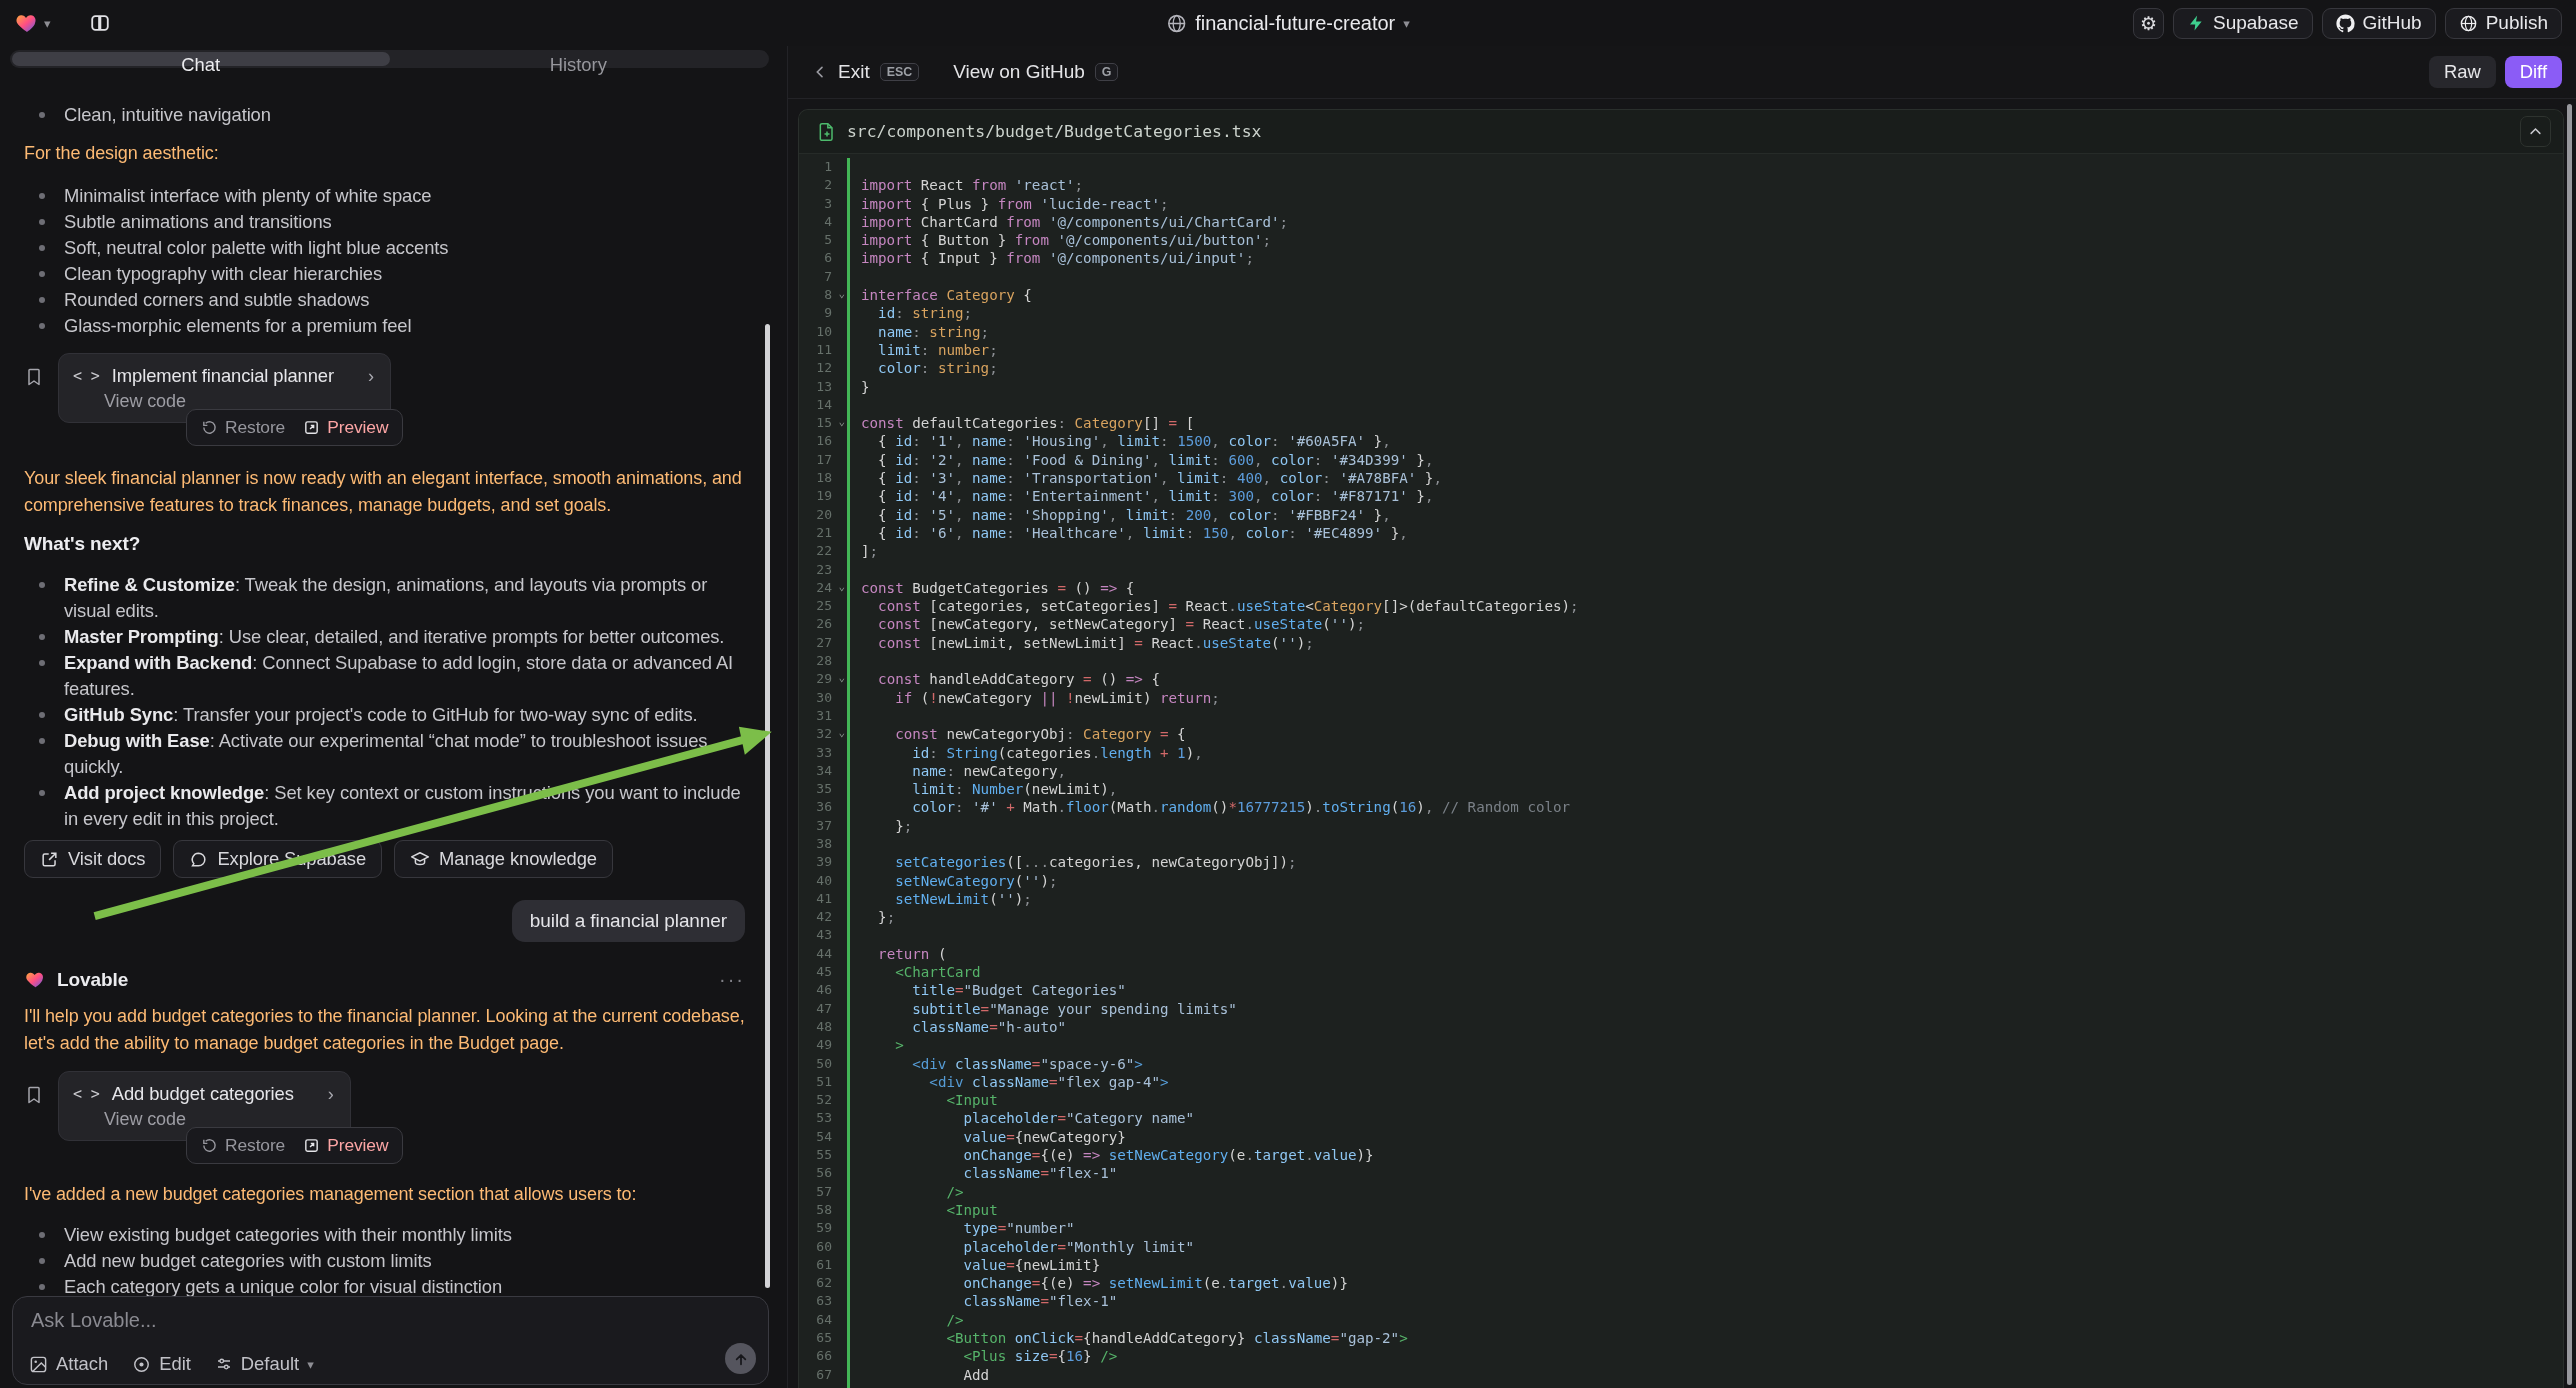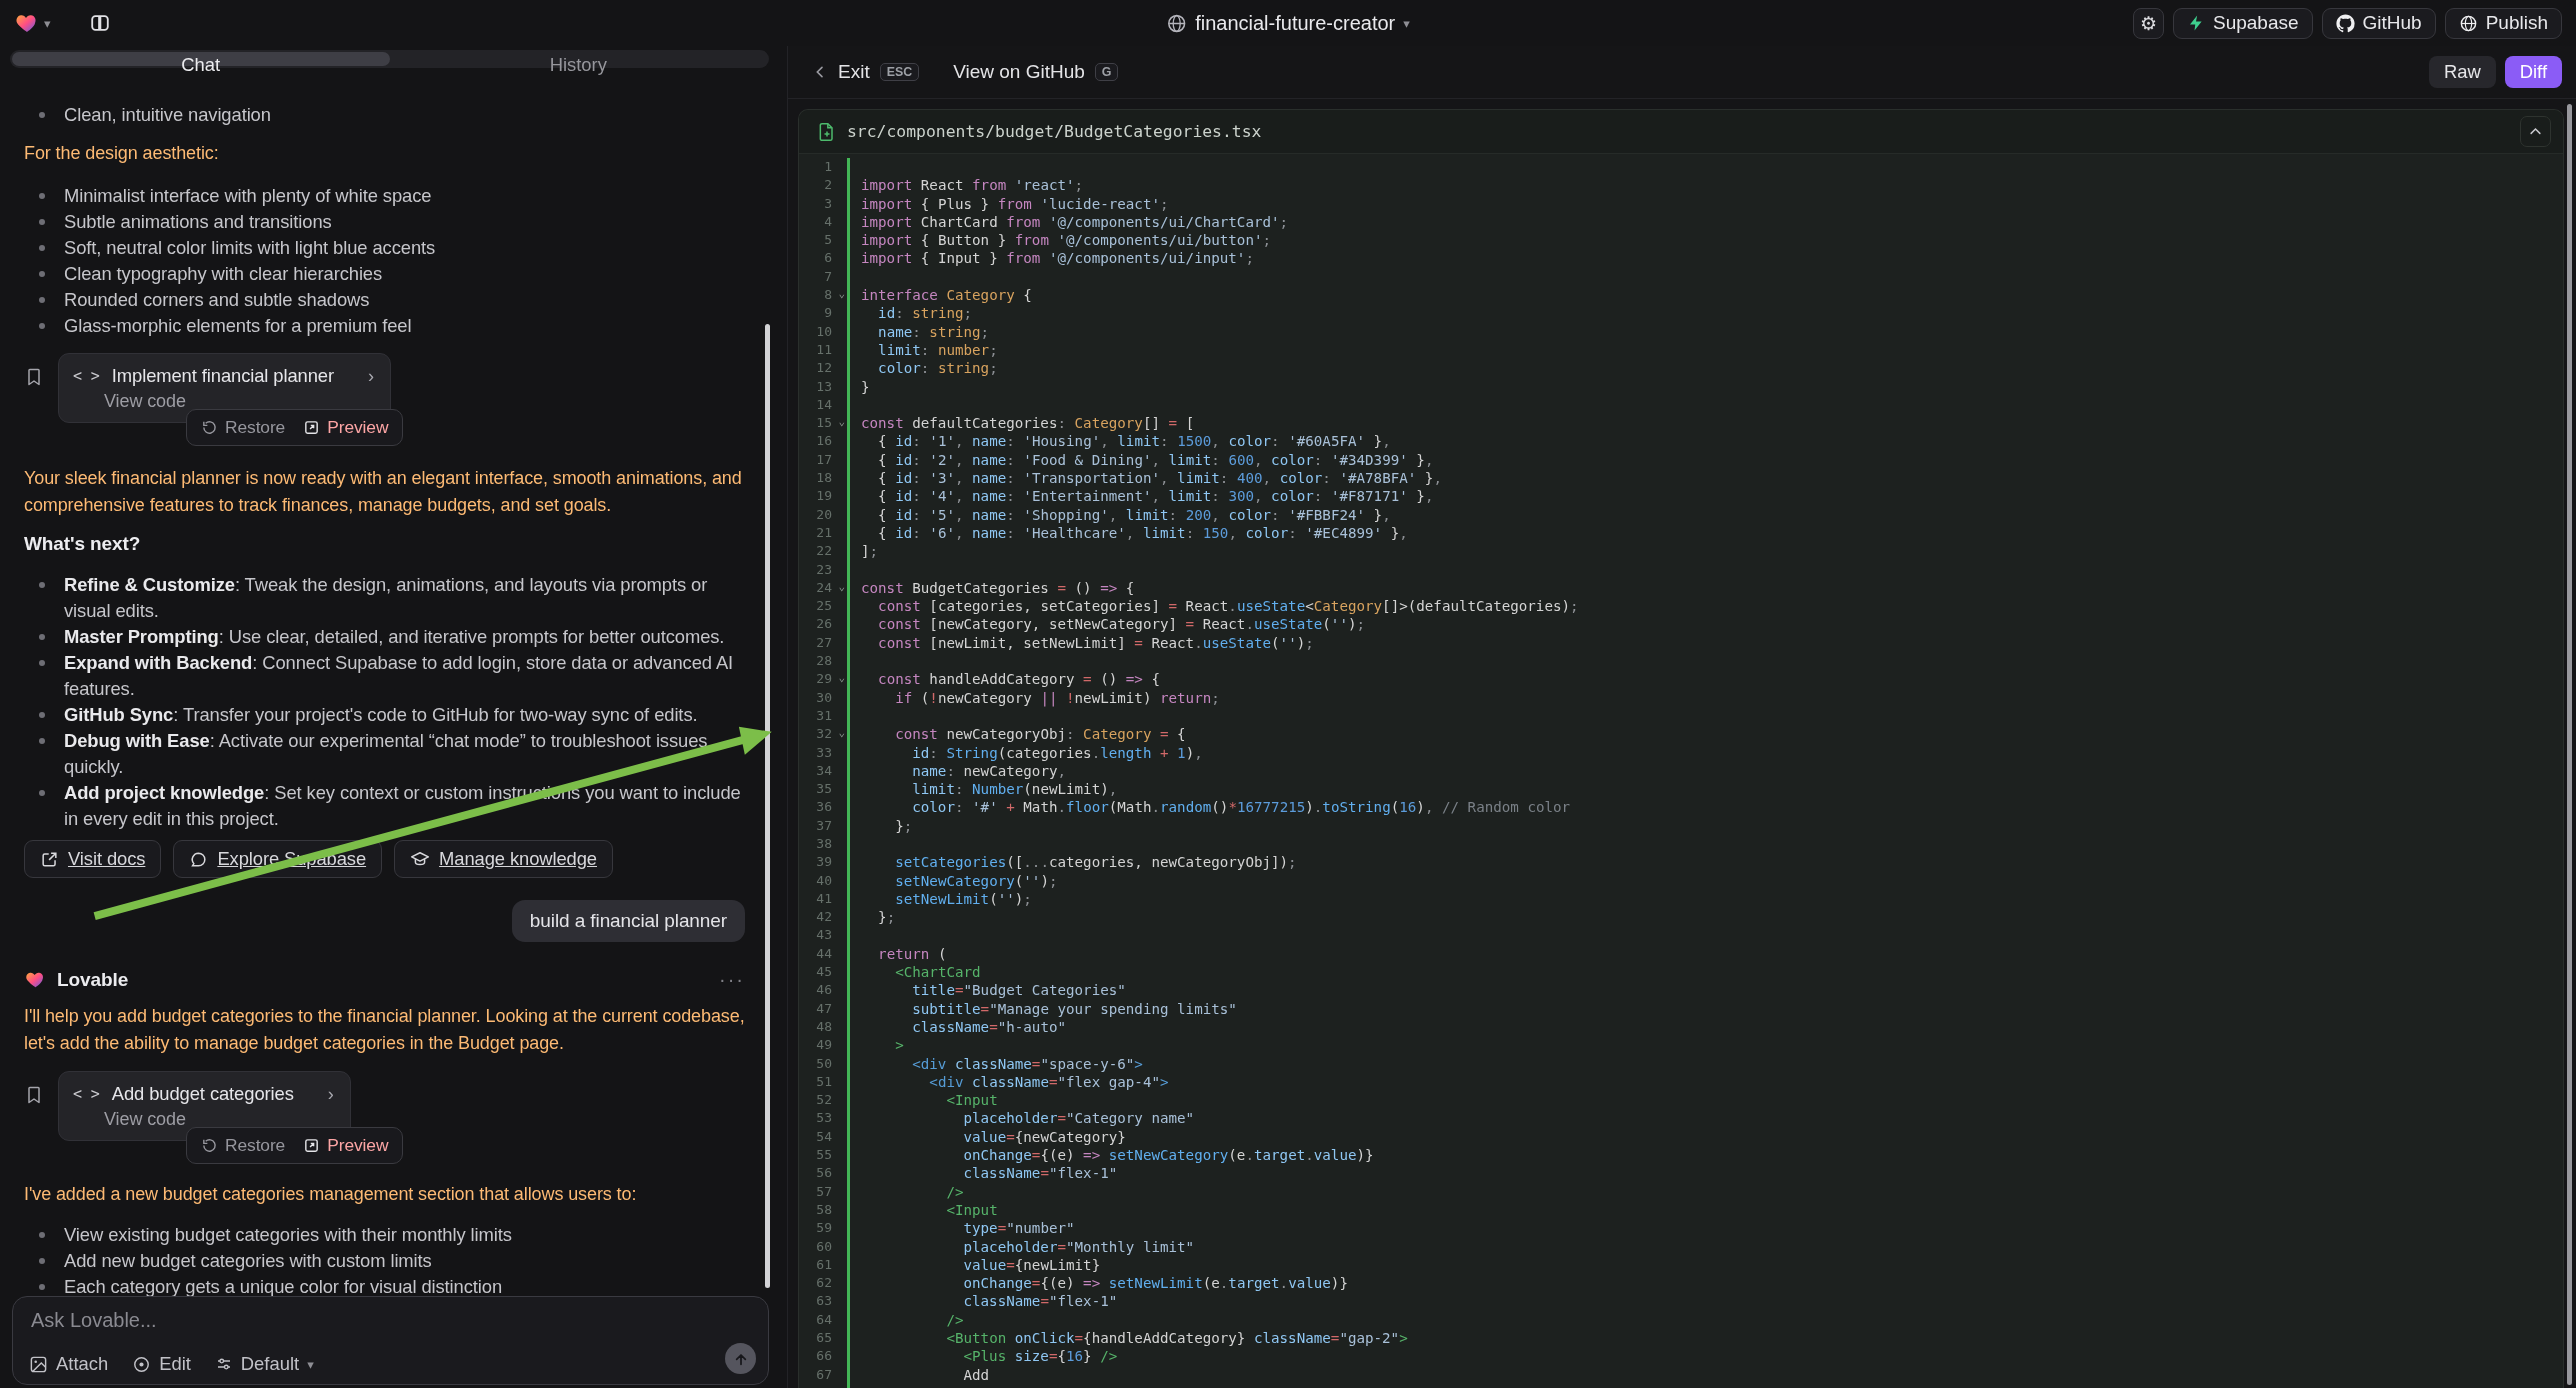--- a/index.html
+++ b/index.html
@@ -155,21 +155,21 @@
     <div class="tab">History</div>
   </div>
   <div class="chat-scroll" id="chat-scroll">
       <ul class="blist" style="margin-top: 16px;">
         <li>Clean, intuitive navigation</li>
       </ul>
       <div class="blk-text" style="margin-top: 12px;">For the design aesthetic:</div>
       <ul class="blist" style="margin-top: 16px;">
         <li>Minimalist interface with plenty of white space</li>
         <li>Subtle animations and transitions</li>
-        <li>Soft, neutral color limits with light blue accents</li>
+        <li>Soft, neutral color palette with light blue accents</li>
         <li>Clean typography with clear hierarchies</li>
         <li>Rounded corners and subtle shadows</li>
         <li>Glass-morphic elements for a premium feel</li>
       </ul>
       <div class="vcard-row" style="margin-top: 14px;">
         <span class="bookmark">
           <svg class="ic" width="20" height="20" viewBox="0 0 24 24">
             <path d="M7 3h10a1 1 0 0 1 1 1v17l-6-4.2L6 21V4a1 1 0 0 1 1-1z" fill="none" stroke="#A5A5AC" stroke-width="1.8" stroke-linejoin="round"></path>
           </svg>
         </span>
@@ -201,21 +201,21 @@
       <div class="blk-text" style="margin-top: 42px;">Your sleek financial planner is now ready with an elegant interface, smooth animations, and comprehensive features to track finances, manage budgets, and set goals.</div>
       <div class="blk-heading" style="margin-top: 11px;">What's next?</div>
       <ul class="blist" style="margin-top: 14px;">
         <li><b>Refine &amp; Customize</b>: Tweak the design, animations, and layouts via prompts or visual edits.</li>
         <li><b>Master Prompting</b>: Use clear, detailed, and iterative prompts for better outcomes.</li>
         <li><b>Expand with Backend</b>: Connect Supabase to add login, store data or advanced AI features.</li>
         <li><b>GitHub Sync</b>: Transfer your project's code to GitHub for two-way sync of edits.</li>
         <li><b>Debug with Ease</b>: Activate our experimental “chat mode” to troubleshoot issues quickly.</li>
         <li><b>Add project knowledge</b>: Set key context or custom instructions you want to include in every edit in this project.</li>
       </ul>
-      <div class="chip-row" style="margin-top: 8px; text-decoration: underline;">
+      <div class="chip-row" style="margin-top: 8px;">
         <div class="chip">
           <svg class="ic" width="19" height="19" viewBox="0 0 24 24">
             <path d="M11 5H6a2 2 0 0 0-2 2v11a2 2 0 0 0 2 2h11a2 2 0 0 0 2-2v-5" fill="none" stroke="#D8D8DC" stroke-width="1.9"></path>
             <path d="M14 4h6v6M20 4 11.5 12.5" fill="none" stroke="#D8D8DC" stroke-width="1.9"></path>
           </svg>
           <span>Visit docs</span>
         </div>
         <div class="chip">
           <svg class="ic" width="19" height="19" viewBox="0 0 24 24">
             <path d="M12 4a8 8 0 0 1 0 16H4.5l1.6-2.8A8 8 0 0 1 12 4z" fill="none" stroke="#D8D8DC" stroke-width="1.9"></path>

